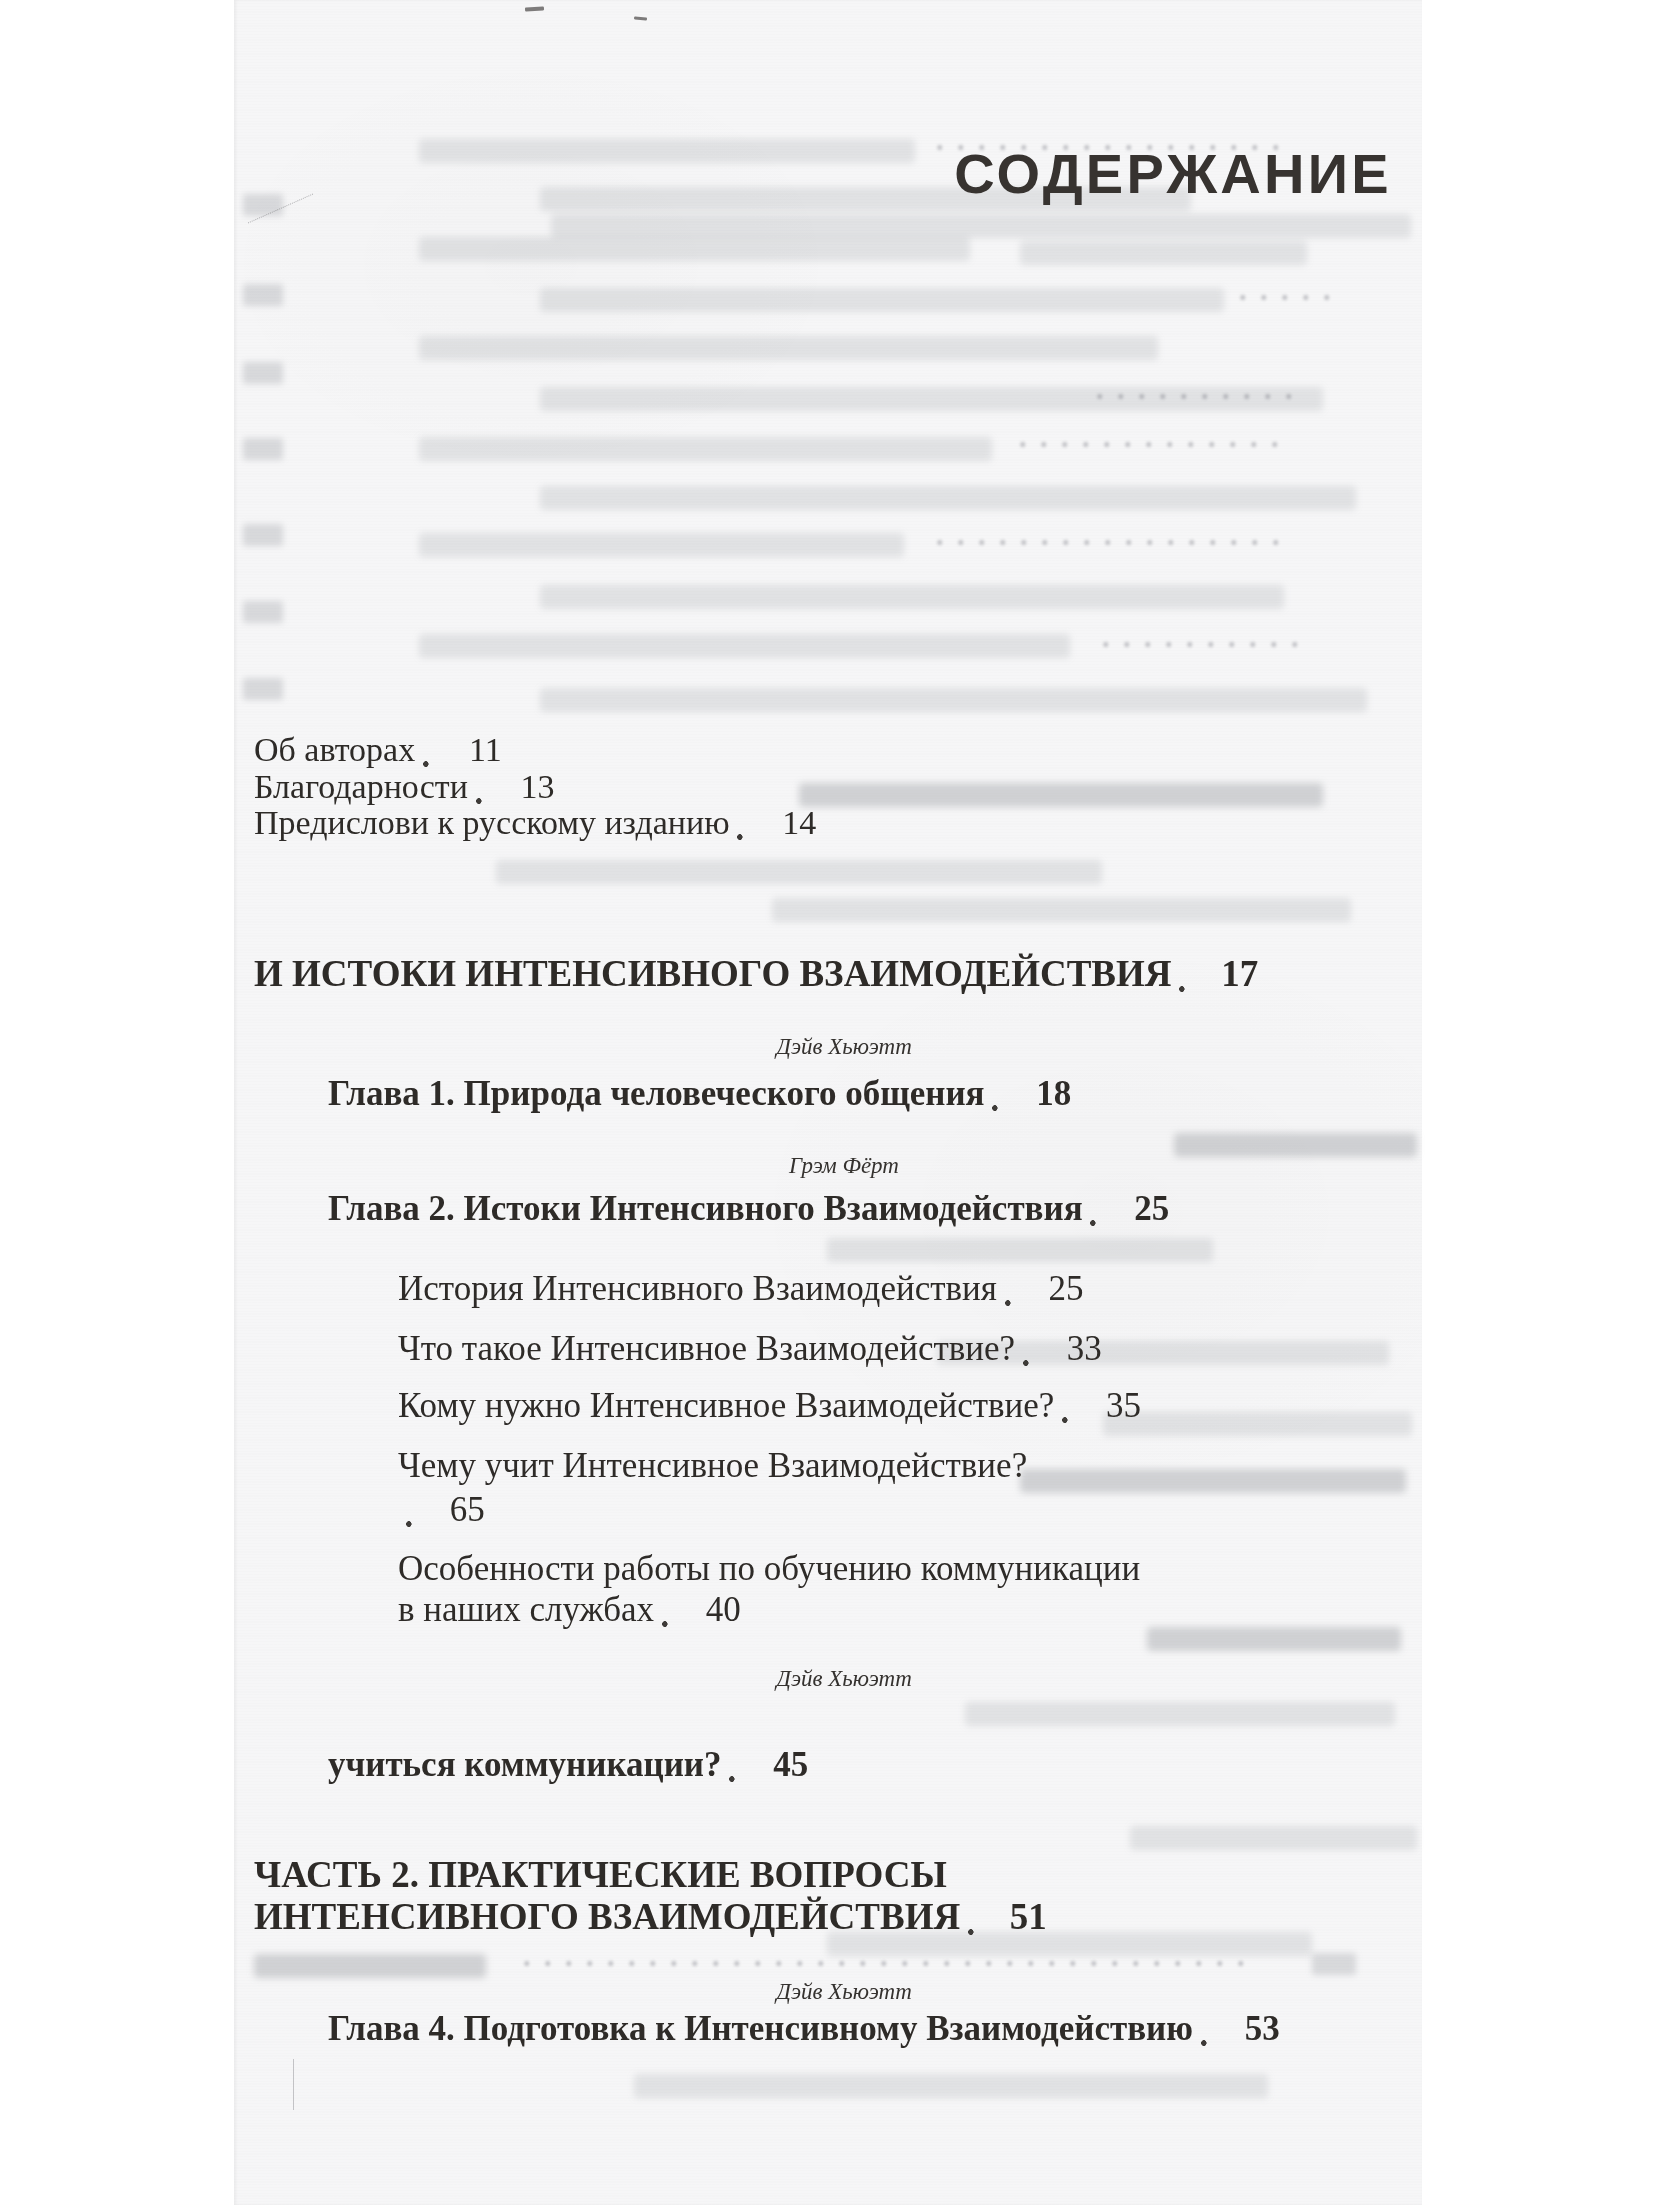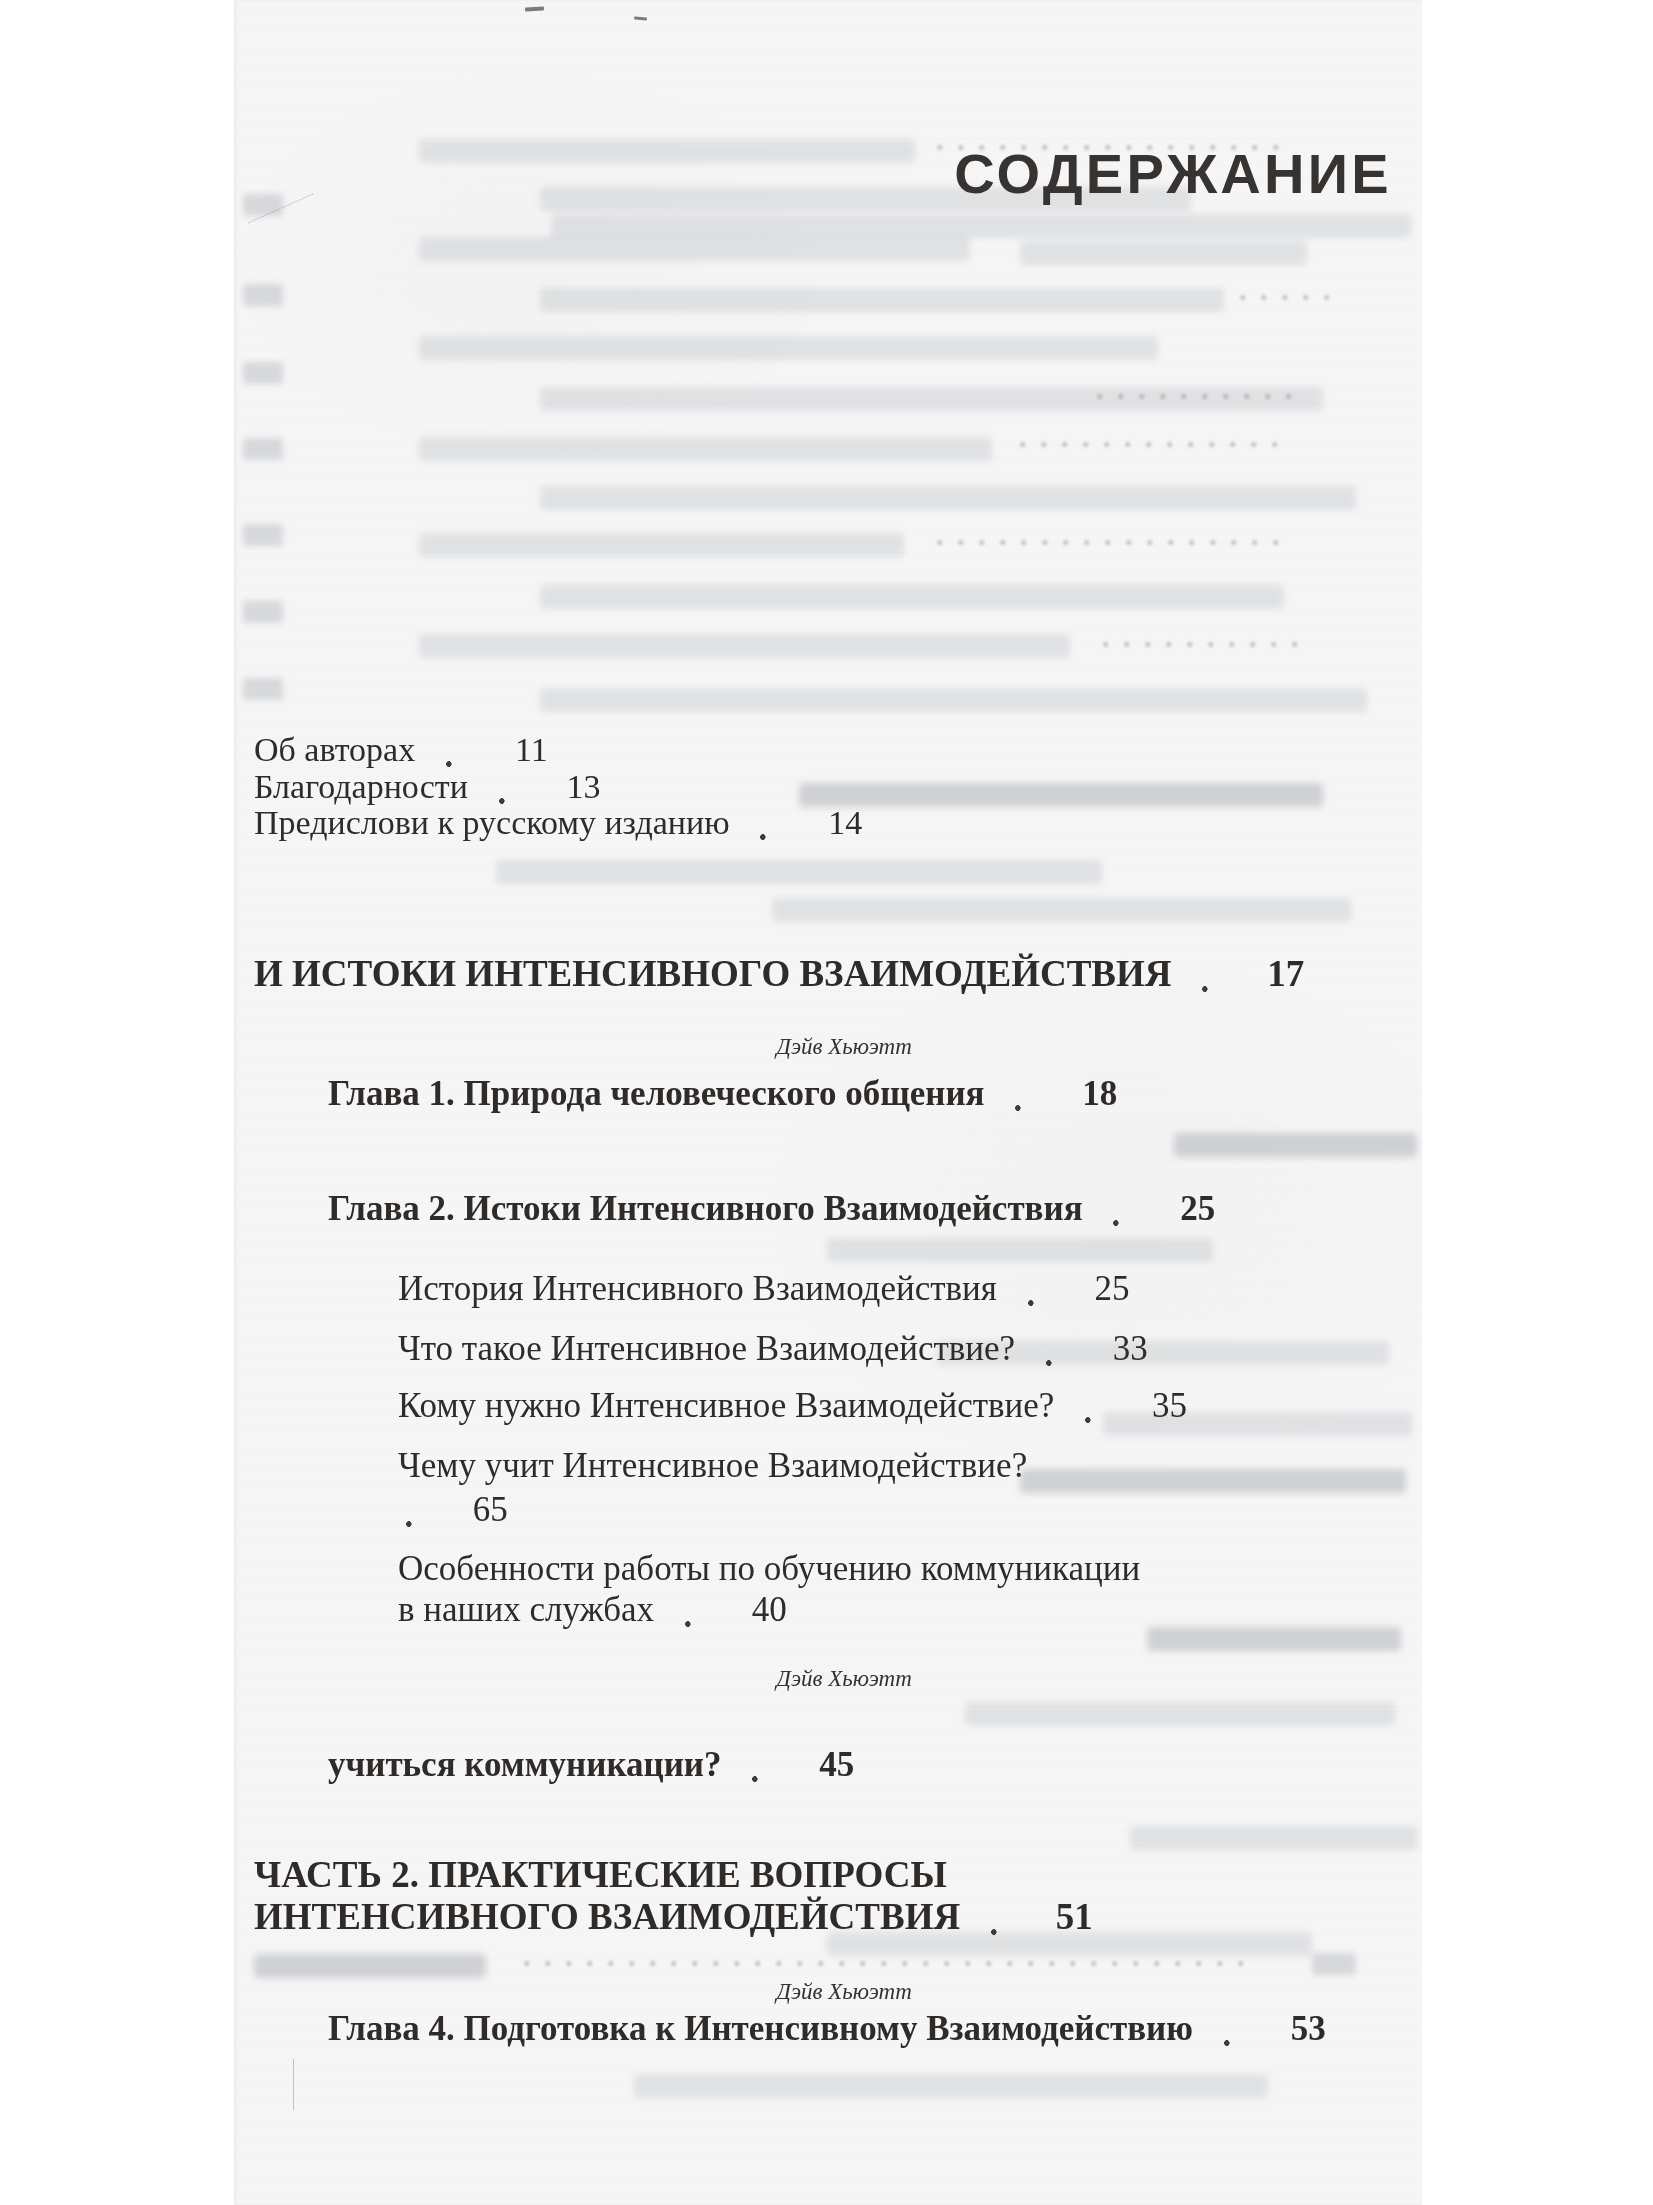--- a/index.html
+++ b/index.html
@@ -30,21 +30,21 @@
   .speck.s1{top:6.6px;left:525px;width:19px;height:3.9px;transform:rotate(-4deg);}
   .speck.s2{top:16.5px;left:634px;width:13.2px;height:3.3px;transform:rotate(6deg);}
 
   
   .content{position:absolute;left:254px;top:0;width:1108px;height:2205px;color:var(--ink,#2e2b28);}
   .doc-title{position:absolute;top:141px;left:0;width:100%;text-align:right;
       transform:translateX(30px);
       font-family:"Liberation Sans", sans-serif;font-weight:bold;font-size:56px;
       letter-spacing:3.3px;color:var(--title-ink,#373330);white-space:nowrap;}
   .row{position:absolute;right:0;display:flex;align-items:baseline;
-      white-space:nowrap;line-height:1.08;font-size:35px;gap:23px;}
+      white-space:nowrap;line-height:1.08;font-size:35px;}
   .row .t{flex:0 0 auto;}
   .row .dots{flex:1 1 aupx;min-width:22px;height:5.5px;align-self:flex-end;
       margin:0 10px 2.2px 7.7px;
       background-image:radial-gradient(circle at 2.8px 2.8px, var(--ink,#2e2b28) 2.4px, transparent 2.9px);
       background-size:21.5px 5.5px;background-repeat:repeat-x;opacity:0.92;}
   .row .pg{flex:0 0 auto;min-width:47px;text-align:right;}
   .front{left:0;font-size:34px;}
   .part{left:0;font-weight:bold;font-size:37px;}
   .chapter{left:74px;font-weight:bold;font-size:35px;}
   .section{left:144px;font-size:35px;}
@@ -134,20 +134,23 @@
 
     <div class="row author" style="top:1035px">
       <span class="t">Дэйв Хьюэтт</span>
     </div>
     <div class="row chapter" style="top:1075px">
       <span class="t">Глава 1. Природа человеческого общения</span>
       <span class="dots"></span>
       <span class="pg">18</span>
     </div>
 
+    <div class="row author" style="top:1154px">
+      <span class="t">Грэм Фёрт</span>
+    </div>
     <div class="row chapter" style="top:1190px">
       <span class="t">Глава 2. Истоки Интенсивного Взаимодействия</span>
       <span class="dots"></span>
       <span class="pg">25</span>
     </div>
 
     <div class="row section" style="top:1270px">
       <span class="t">История Интенсивного Взаимодействия</span>
       <span class="dots"></span>
       <span class="pg">25</span>

